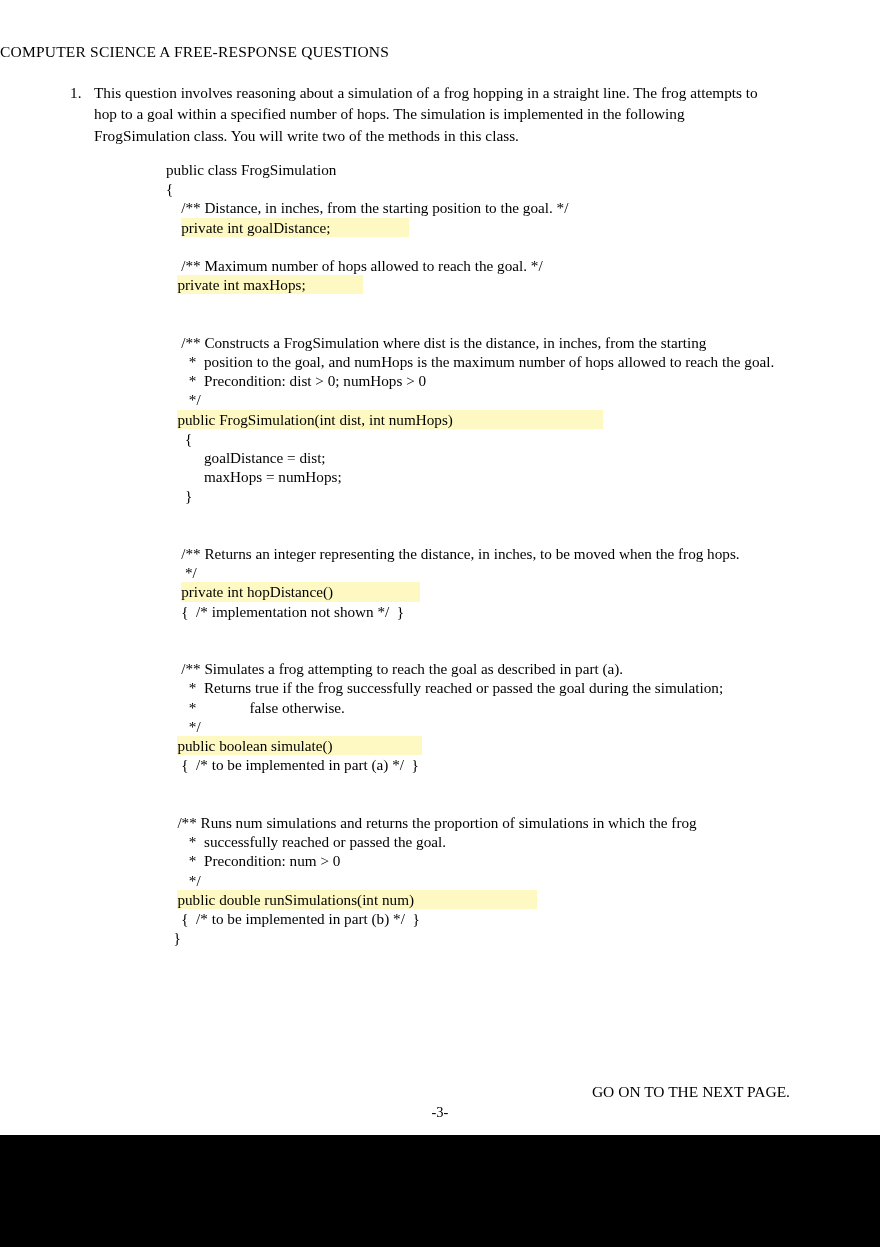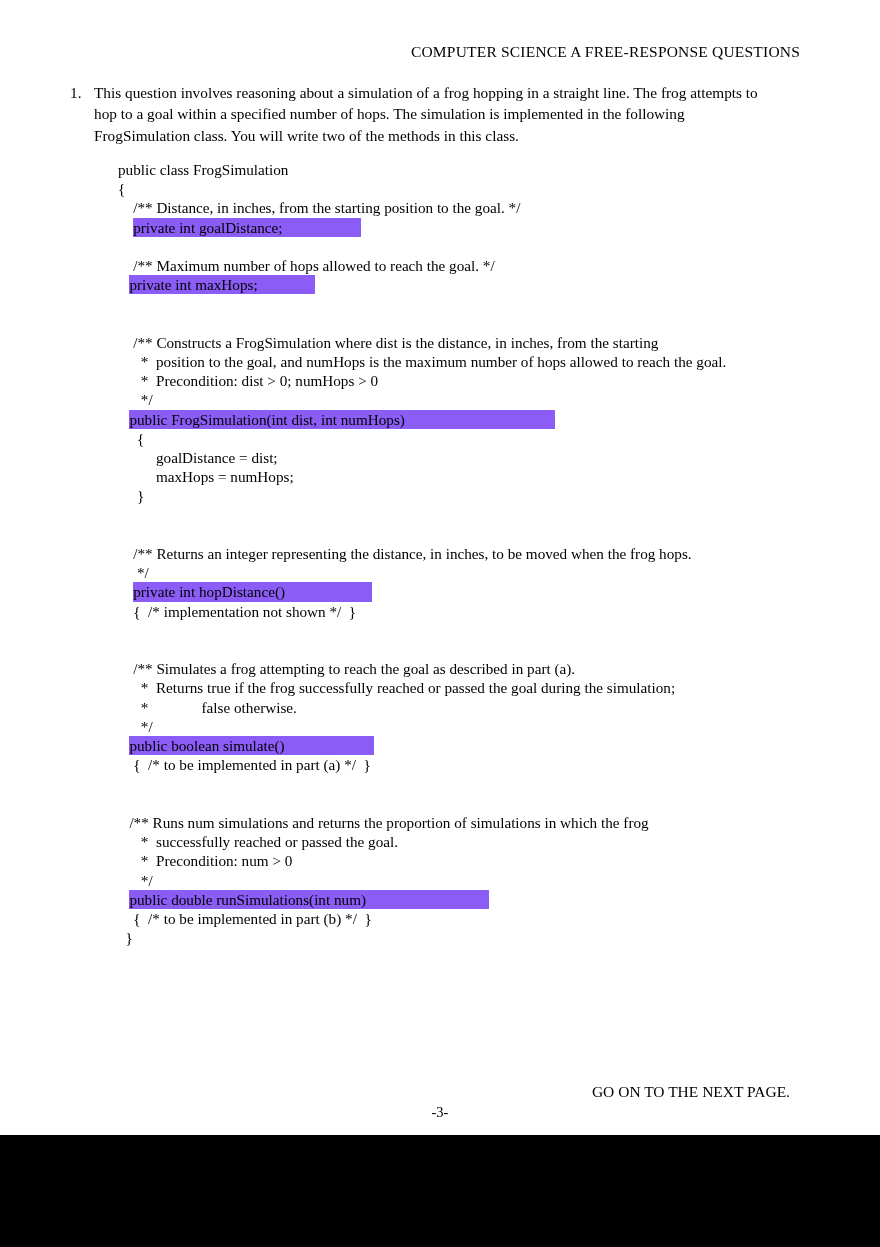--- a/index.html
+++ b/index.html
@@ -28,21 +28,21 @@
     top: 1135px;
     width: 880px;
     height: 112px;
     background: #000000;
   }
   .doc-title {
     position: absolute;
     top: 43px;
     left: 0;
     width: 800px;
-    text-align: right;
+    text-align: left;
     font-size: 15.5px;
     letter-spacing: 0.2px;
   }
   .question-block {
     position: absolute;
     top: 82px;
     left: 70px;
     width: 700px;
     font-size: 15.3px;
     line-height: 21.3px;
@@ -62,23 +62,24 @@
     left: 118px;
     top: 160px;
     width: 720px;
     font-size: 15.2px;
     line-height: 19.2px;
     white-space: pre;
   }
   .code .line {
     white-space: pre;
     min-height: 19.2px;
+    margin-left: 48px;
   }
   .hl-inline {
-    background: #8b5cf6;
+    background: #fef9c3;
   }
   .goon {
     position: absolute;
     top: 1083px;
     left: 0;
     width: 880px;
     text-align: right;
     padding-right: 90px;
     box-sizing: border-box;
     font-size: 15.5px;

